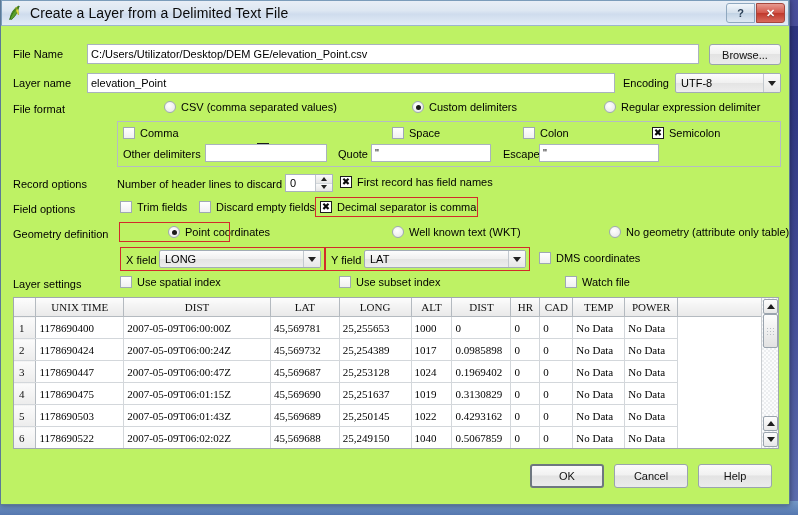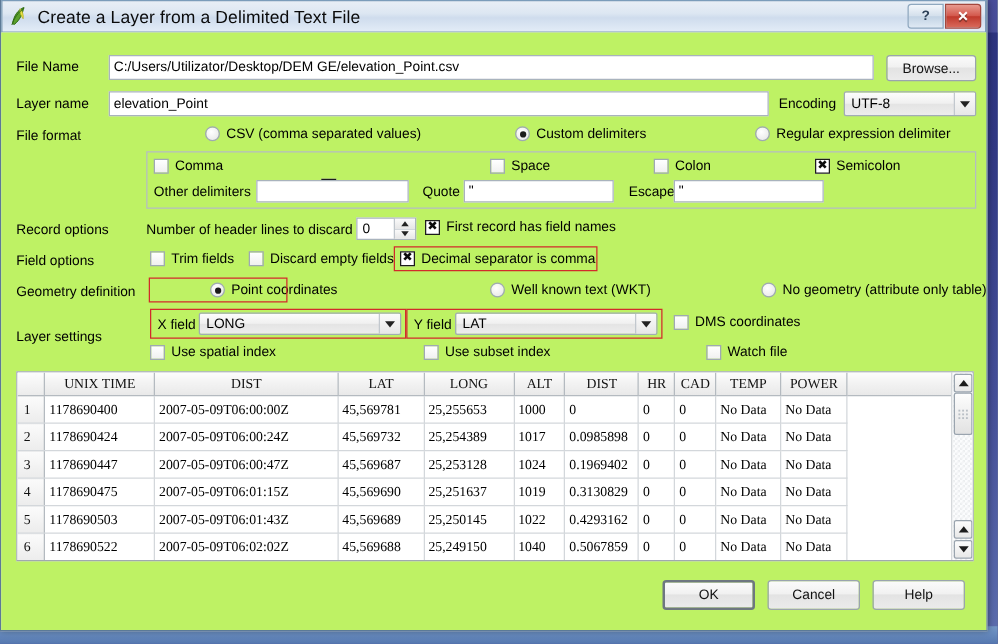--- a/index.html
+++ b/index.html
@@ -519,21 +519,21 @@
             <i class="tri-down"></i>
           </span>
     </div>
     <div class="hl" style="left:316px; top:214px; width:205px; height:24px;"></div>
 
     <div class="check" style="left:530px; top:219px;">
       <span class="cbox"></span>
       <span class="clabel">DMS coordinates</span>
     </div>
 
-    <span class="lbl" style="left:4px; top:231px;">Layer settings</span>
+    <span class="lbl" style="left:4px; top:245px;">Layer settings</span>
     <div class="check" style="left:111px; top:243px;">
       <span class="cbox"></span>
       <span class="clabel">Use spatial index</span>
     </div>
     <div class="check" style="left:330px; top:243px;">
       <span class="cbox"></span>
       <span class="clabel">Use subset index</span>
     </div>
     <div class="check" style="left:556px; top:243px;">
       <span class="cbox"></span>

